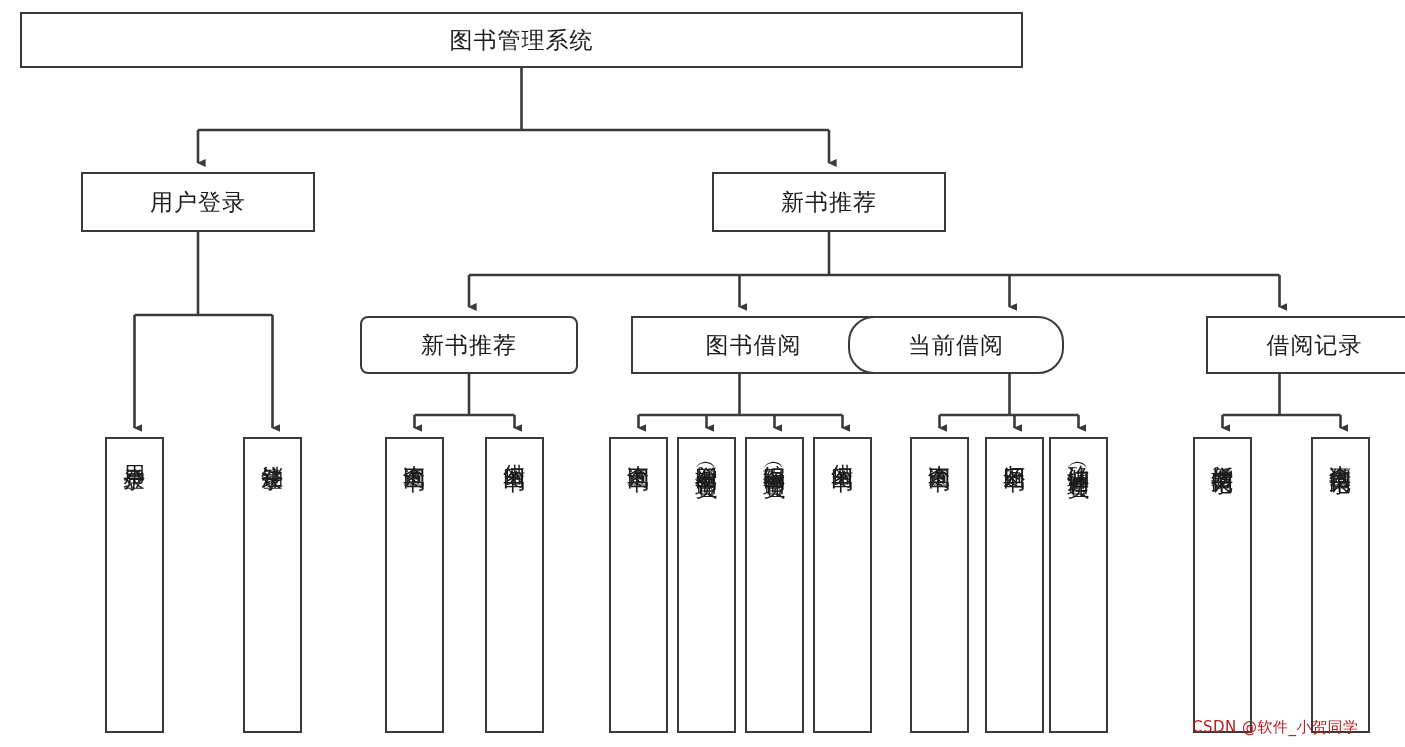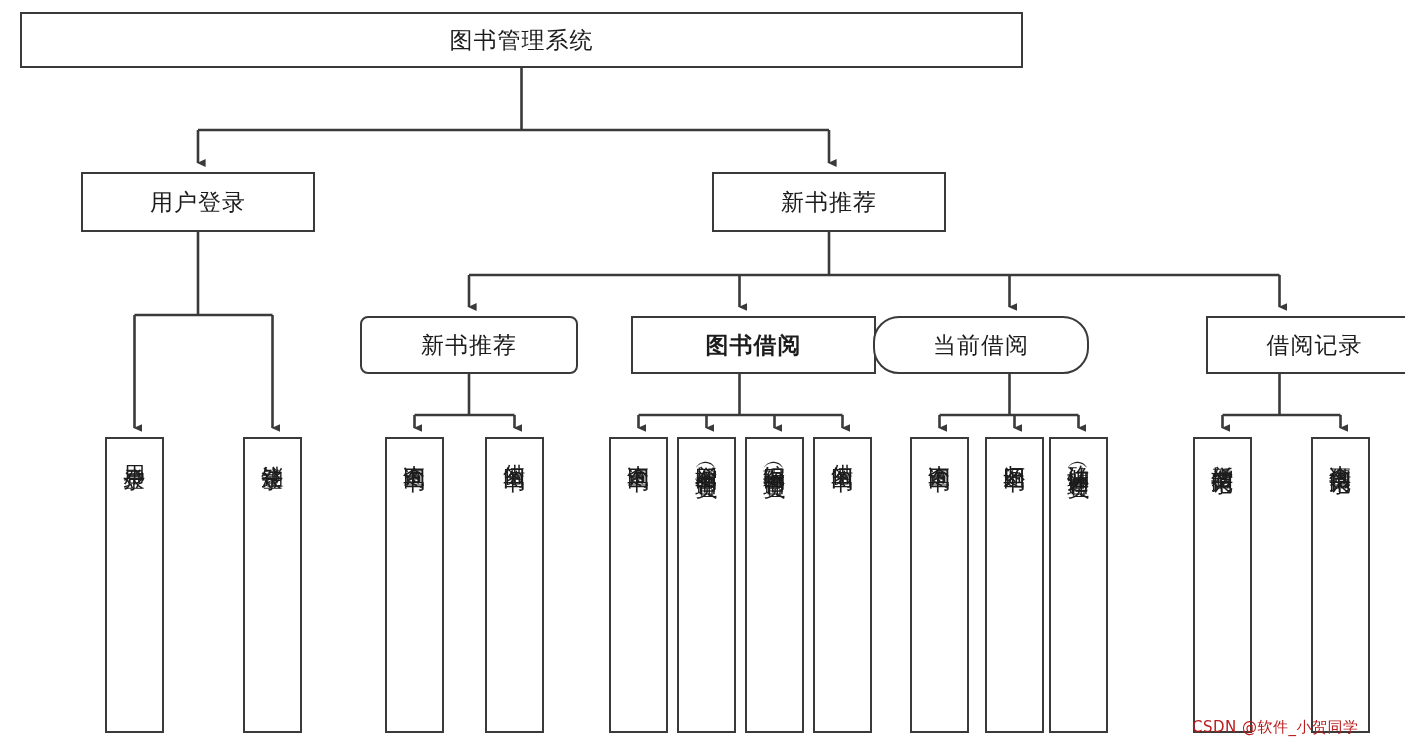--- a/index.html
+++ b/index.html
@@ -117,24 +117,24 @@
   <div id="nodes-layer">
       <div class="node-box horiz" style="left: 81px; top: 172px; width: 234px; height: 60px;">
         <span>用户登录</span>
       </div>
       <div class="node-box horiz" style="left: 712px; top: 172px; width: 234px; height: 60px;">
         <span>新书推荐</span>
       </div>
       <div class="node-box horiz" style="left: 360px; top: 316px; width: 218px; height: 58px; border-radius: 8px;">
         <span>新书推荐</span>
       </div>
-      <div class="node-box horiz" style="left: 631px; top: 316px; width: 245px; height: 58px; font-weight: bold;">
+      <div class="node-box horiz" style="left: 631px; top: 316px; width: 245px; height: 58px;">
         <span>图书借阅</span>
       </div>
-      <div class="node-box horiz" style="left: 873px; top: 316px; width: 216px; height: 58px; border-radius: 26px;">
+      <div class="node-box horiz" style="left: 848px; top: 316px; width: 216px; height: 58px; border-radius: 26px;">
         <span>当前借阅</span>
       </div>
       <div class="node-box horiz" style="left: 1171px; top: 316px; width: 217px; height: 58px; margin-left: 35px;">
         <span>借阅记录</span>
       </div>
       <div class="node-box vert" style="left: 105px; top: 437px; width: 59px; height: 296px;">
         <span class="vert-text">用户登录</span>
       </div>
       <div class="node-box vert" style="left: 243px; top: 437px; width: 59px; height: 296px;">
         <span class="vert-text">注销登录</span>

